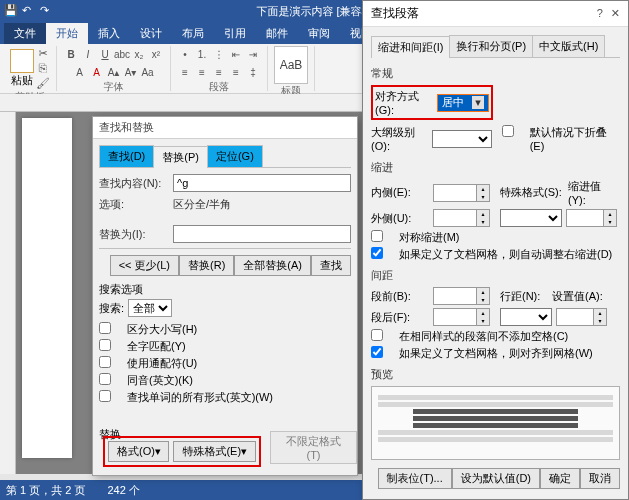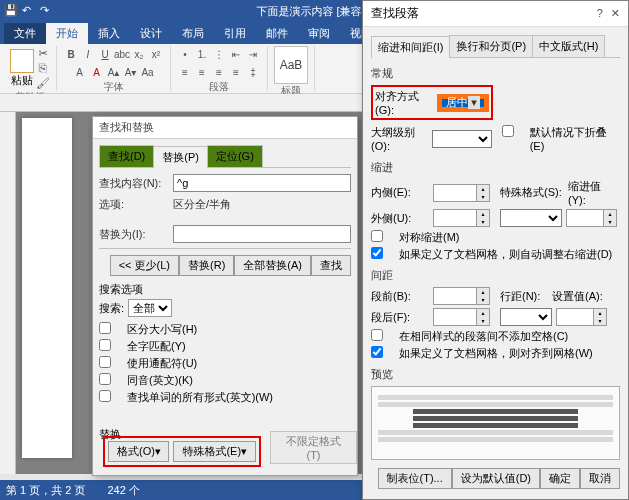--- a/index.html
+++ b/index.html
@@ -38,21 +38,21 @@
 .doc-rulerh { position: absolute; left: 0; top: 0; right: 0; height: 18px; background: #f0f0f0; border-bottom: 1px solid #c0c0c0; }
 .doc-page { position: absolute; left: 22px; top: 24px; width: 50px; height: 340px; background: #fff; box-shadow: 0 0 4px rgba(0,0,0,.3); }
 
 .statusbar { position: absolute; bottom: 0; left: 0; right: 0; height: 20px; background: #2b579a; color: #fff; display: flex; align-items: center; padding: 0 6px; font-size: 10px; gap: 22px; }
 
 
 .dlg-find { position: absolute; left: 92px; top: 116px; width: 266px; height: 360px; background: #f0f0f0; border: 1px solid #a0a0a0; box-shadow: 2px 2px 8px rgba(0,0,0,.3); }
 .dlg-title { height: 22px; background: #fff; border-bottom: 1px solid #d0d0d0; display: flex; align-items: center; padding: 0 6px; color: #444; }
 .dlg-body { padding: 6px; }
 .dlg-tabs { display: flex; border-bottom: 1px solid #c0c0c0; margin-bottom: 6px; }
-.dlg-tab { padding: 3px 8px; border: 1px solid #c0c0c0; border-bottom: none; background: #4d7c0f; margin-right: -1px; font-size: 11px; }
+.dlg-tab { padding: 3px 8px; border: 1px solid #c0c0c0; border-bottom: none; background: #0ea5e9; margin-right: -1px; font-size: 11px; }
 .dlg-tab.active { background: #f0f0f0; position: relative; top: 1px; }
 .frow { display: flex; align-items: center; margin-bottom: 5px; gap: 4px; }
 .flabel { width: 70px; color: #333; font-size: 11px; }
 .finput { flex: 1; border: 1px solid #888; background: #fff; height: 18px; padding: 0 3px; font-size: 11px; }
 .foption { color: #333; font-size: 11px; margin-left: 74px; }
 .btn { border: 1px solid #999; background: #e8e8e8; padding: 2px 8px; font-size: 11px; cursor: pointer; }
 .btn-row { display: flex; justify-content: flex-end; margin: 6px 0; }
 .sep { border-top: 1px solid #c0c0c0; margin: 4px 0; }
 .chk { display: flex; align-items: flex-start; gap: 16px; margin: 2px 0; font-size: 11px; }
 .chk input { width: 12px; height: 12px; }
@@ -65,21 +65,21 @@
 .dlg-para .dlg-title2 .t { font-size: 12px; }
 .dlg-para .dlg-title2 .wbtns { display: flex; gap: 8px; color: #555; font-size: 13px; }
 .dlg-para .body { padding: 8px; }
 .para-tabs { display: flex; border-bottom: 1px solid #c0c0c0; margin-bottom: 8px; }
 .para-tab { padding: 3px 6px; border: 1px solid #c0c0c0; border-bottom: none; background: #e8e8e8; margin-right: -1px; font-size: 11px; }
 .para-tab.active { background: #f0f0f0; position: relative; top: 1px; }
 .section-label { font-size: 11px; color: #333; margin: 6px 0 4px; }
 .para-row { display: flex; align-items: center; gap: 4px; margin: 3px 0; font-size: 11px; }
 .plabel { width: 58px; }
 .psel { border: 1px solid #7a7a7a; background: #fff; height: 18px; font-size: 11px; min-width: 48px; }
-.psel.hl { border: 5px solid #f97316; background: #0060c0; color: #fff; width: 52px; display: inline-flex; align-items: center; padding: 0 4px; justify-content: space-between; }
+.psel.hl { border: 1px solid #f97316; background: #0060c0; color: #fff; width: 52px; display: inline-flex; align-items: center; padding: 0 4px; justify-content: space-between; }
 .psel.hl .arrow { color: #333; background: #e0e0e0; width: 12px; text-align: center; }
 .spin { display: inline-flex; }
 .spin input { width: 44px; height: 18px; border: 1px solid #999; font-size: 11px; padding: 0 2px; }
 .spin .spinbtns { display: flex; flex-direction: column; border: 1px solid #999; border-left: none; }
 .spin .spinbtns span { width: 12px; height: 8px; font-size: 6px; line-height: 8px; text-align: center; background: #e8e8e8; }
 .redbox2 { border: 2px solid #e00000; padding: 2px; display: inline-flex; align-items: center; gap: 4px; }
 .preview { border: 1px solid #b0b0b0; background: #fafafa; height: 74px; margin-top: 3px; padding: 6px; overflow: hidden; }
 .preview .pline { height: 5px; background: #d8d8d8; margin: 2px 0; }
 .preview .pline.center { margin: 2px auto; width: 70%; background: #555; }
 .para-btns { display: flex; justify-content: flex-end; margin-top: 8px; }

